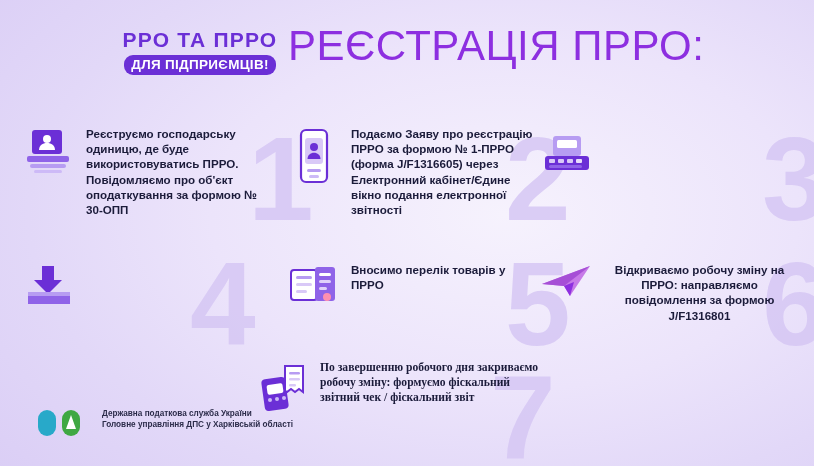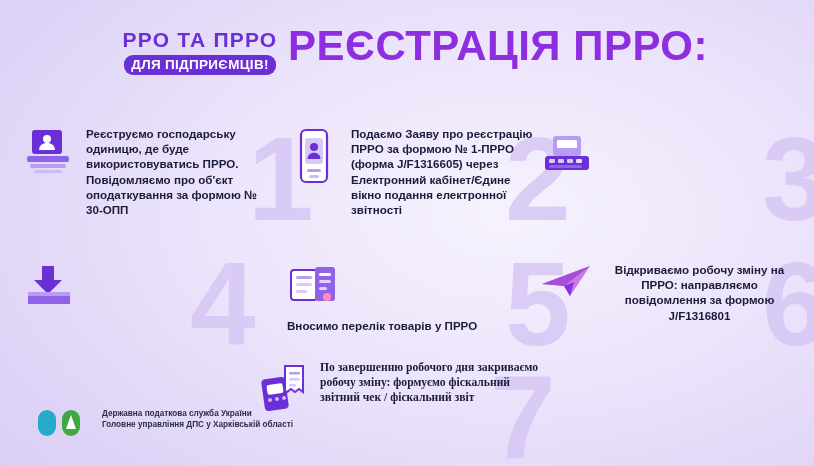--- a/index.html
+++ b/index.html
@@ -53,21 +53,21 @@
     letter-spacing: .3px;
     padding: 2px 7px 3px 7px;
     border-radius: 9px;
     line-height: 15px;
   }
   .main-title {
     position: absolute;
     left: 288px;
     top: 0px;
     font-size: 42px;
-    font-weight: bold;
+    font-weight: normal;
     color: #8d2fe0;
     letter-spacing: .5px;
     white-space: nowrap;
   }
   
   .ghost {
     position: absolute;
     font-size: 118px;
     font-weight: bold;
     color: #d6c7f4;
@@ -100,21 +100,21 @@
   .step .txt {
     font-size: 11.6px;
     font-weight: bold;
     color: #1b1b3a;
     line-height: 15.2px;
   }
   .s1 { left: 22px;  top: 126px; width: 250px; }
   .s2 { left: 287px; top: 126px; width: 250px; }
   .s3 { left: 540px; top: 126px; width: 255px; }
   .s4 { left: 22px;  top: 262px; width: 250px; }
-  .s5 { left: 287px; top: 262px; width: 250px; flex-direction: column; }
+  .s5 { left: 287px; top: 262px; width: 250px; }
   .s6 { left: 540px; top: 262px; width: 255px; text-align: center; }
   .s7 { left: 256px; top: 360px; width: 290px; font-family: Liberation Serif, serif; }
   
   .footer {
     position: absolute;
     left: 36px;
     bottom: 28px;
     display: flex;
   }
   .footer .logo {

